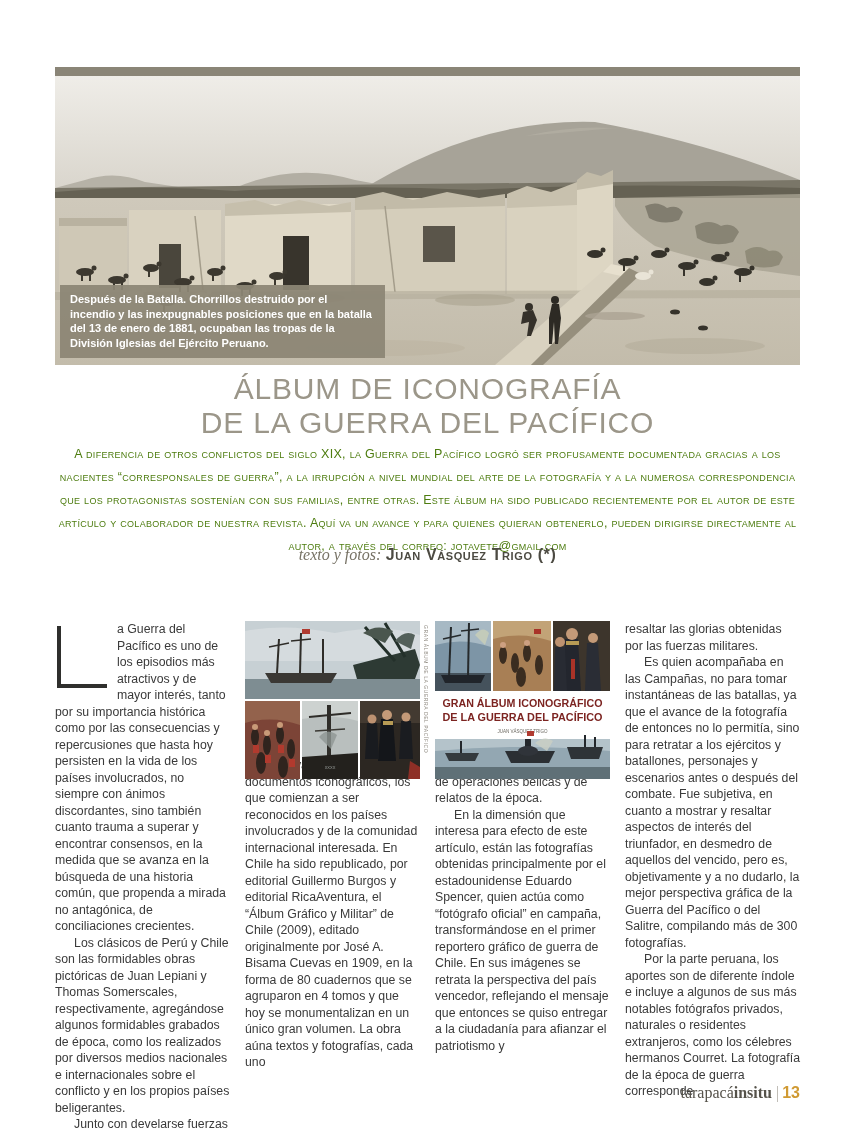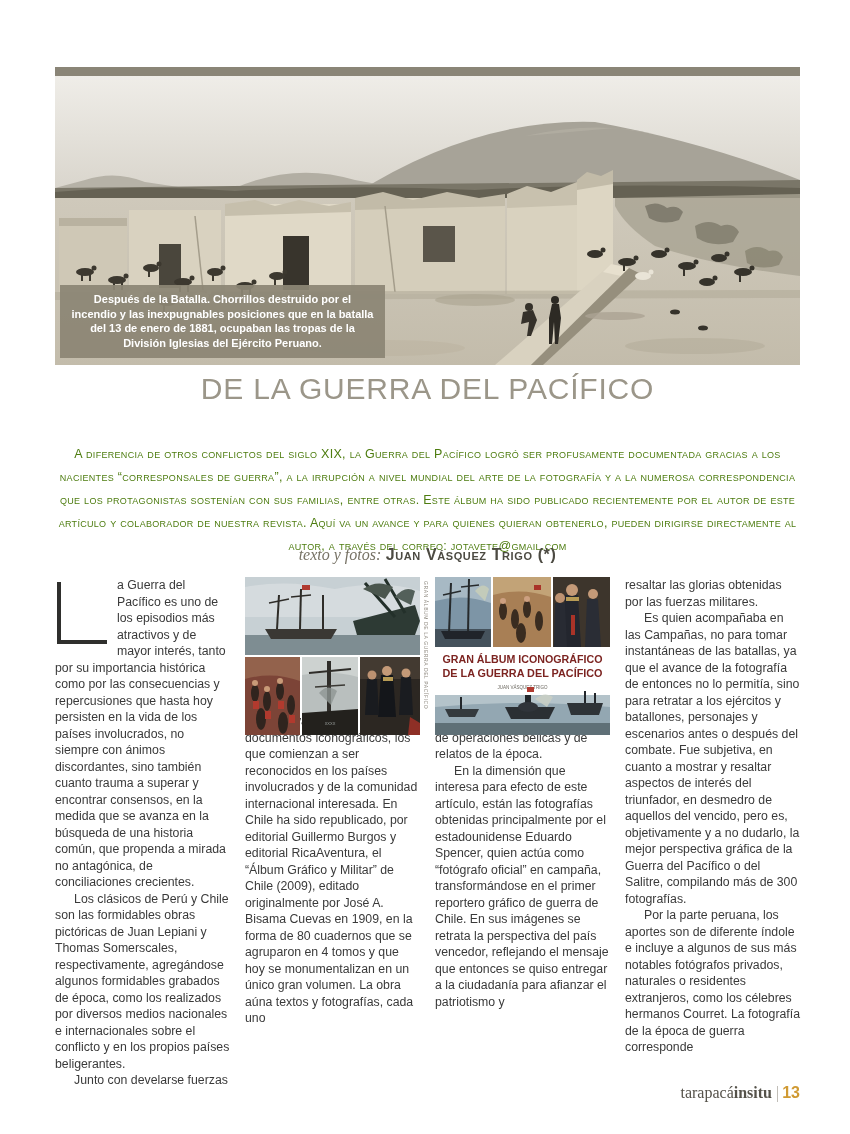--- a/index.html
+++ b/index.html
@@ -13,21 +13,21 @@
 
   
   .top-bar {
     position:absolute; left:55px; top:67px; width:745px; height:9px;
     background:#8a8577;
   }
 
   
   .hero {
     position:absolute; left:55px; top:76px; width:745px; height:289px;
-    background:#d9d5cc; overflow:hidden;text-align:center;
+    background:#d9d5cc; overflow:hidden;
   }
   .hero svg { display:block; }
   .hero-caption {
     position:absolute; left:5px; bottom:7px; width:325px;
     background:rgba(140,134,117,0.94);
     color:#ffffff; font-weight:bold;
     font-size:11px; line-height:14.5px;
     padding:7px 10px 8px 10px;
   }
 
@@ -53,21 +53,21 @@
     text-align:center; font-size:16px; color:#55524a;
   }
   .byline .prefix { font-family:"Liberation Serif", serif; font-style:italic; color:#767164; }
   .byline .author { font-variant:small-caps; letter-spacing:0.6px; font-weight:600; color:#4c4a42; }
 
   
   .columns {
     position:absolute; left:55px; top:577px; width:745px; height:490px;
     display:flex; gap:15px;
   }
-  .col { width:175px; flex:0 0 175px; }
+  .col { width:175px; flex:0 0 175px;margin-top:44px; }
   .body-text p {
     font-size:12.3px; line-height:16.5px; color:#3a3a3a; text-align:left;
   }
   .body-text p.indent { text-indent:1.55em; }
 
   
   .dropcap {
     float:left; width:50px; height:62px;
     border-left:4px solid #2f2f2d; border-bottom:4px solid #2f2f2d;
     margin:5px 10px 3px 2px;
@@ -221,20 +221,21 @@
 
     <ellipse cx="120" cy="262" rx="60" ry="7" fill="#c6bfae" opacity="0.8"></ellipse>
     <ellipse cx="330" cy="272" rx="80" ry="8" fill="#bdb5a2" opacity="0.7"></ellipse>
     <ellipse cx="640" cy="270" rx="70" ry="8" fill="#b7af9c" opacity="0.7"></ellipse>
     <ellipse cx="560" cy="240" rx="30" ry="4" fill="#aba393" opacity="0.8"></ellipse>
   </svg>
   <div class="hero-caption">Después de la Batalla. Chorrillos destruido por el incendio y las inexpugnables posiciones que en la batalla del 13 de enero de 1881, ocupaban las tropas de la División Iglesias del Ejército Peruano.</div>
 </div>
 
 <div class="title">
+  <div>ÁLBUM DE ICONOGRAFÍA</div>
   <div>DE LA GUERRA DEL PACÍFICO</div>
 </div>
 
 <div class="intro">A diferencia de otros conflictos del siglo XIX, la Guerra del Pacífico logró ser profusamente documentada gracias a los nacientes “corresponsales de guerra”, a la irrupción a nivel mundial del arte de la fotografía y a la numerosa correspondencia que los protagonistas sostenían con sus familias, entre otras. Este álbum ha sido publicado recientemente por el autor de este artículo y colaborador de nuestra revista. Aquí va un avance y para quienes quieran obtenerlo, pueden dirigirse directamente al autor, a través del correo: jotavete@gmail.com</div>
 
 <div class="byline">
   <span class="prefix">texto y fotos:</span>
   <span class="author">Juan Vásquez Trigo (*)</span>
 </div>
 

